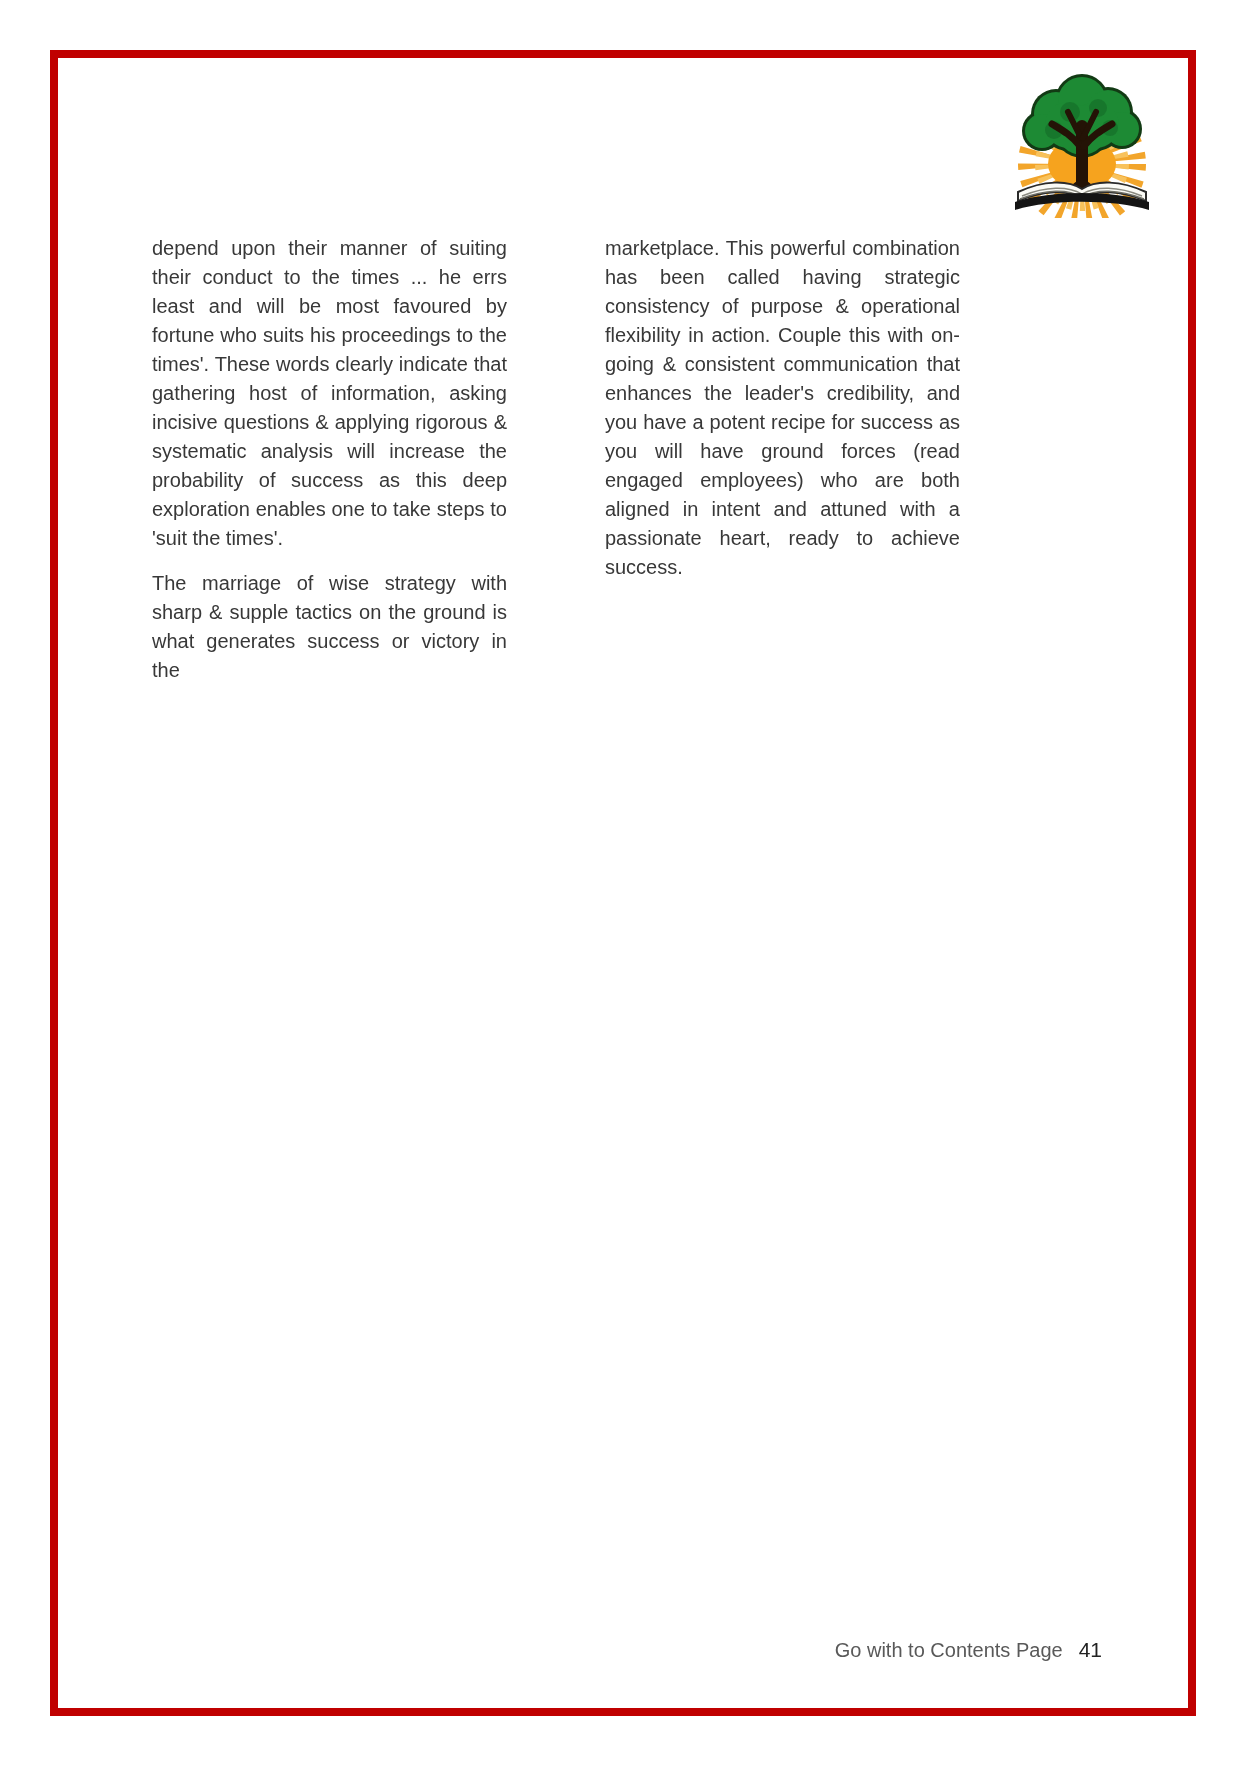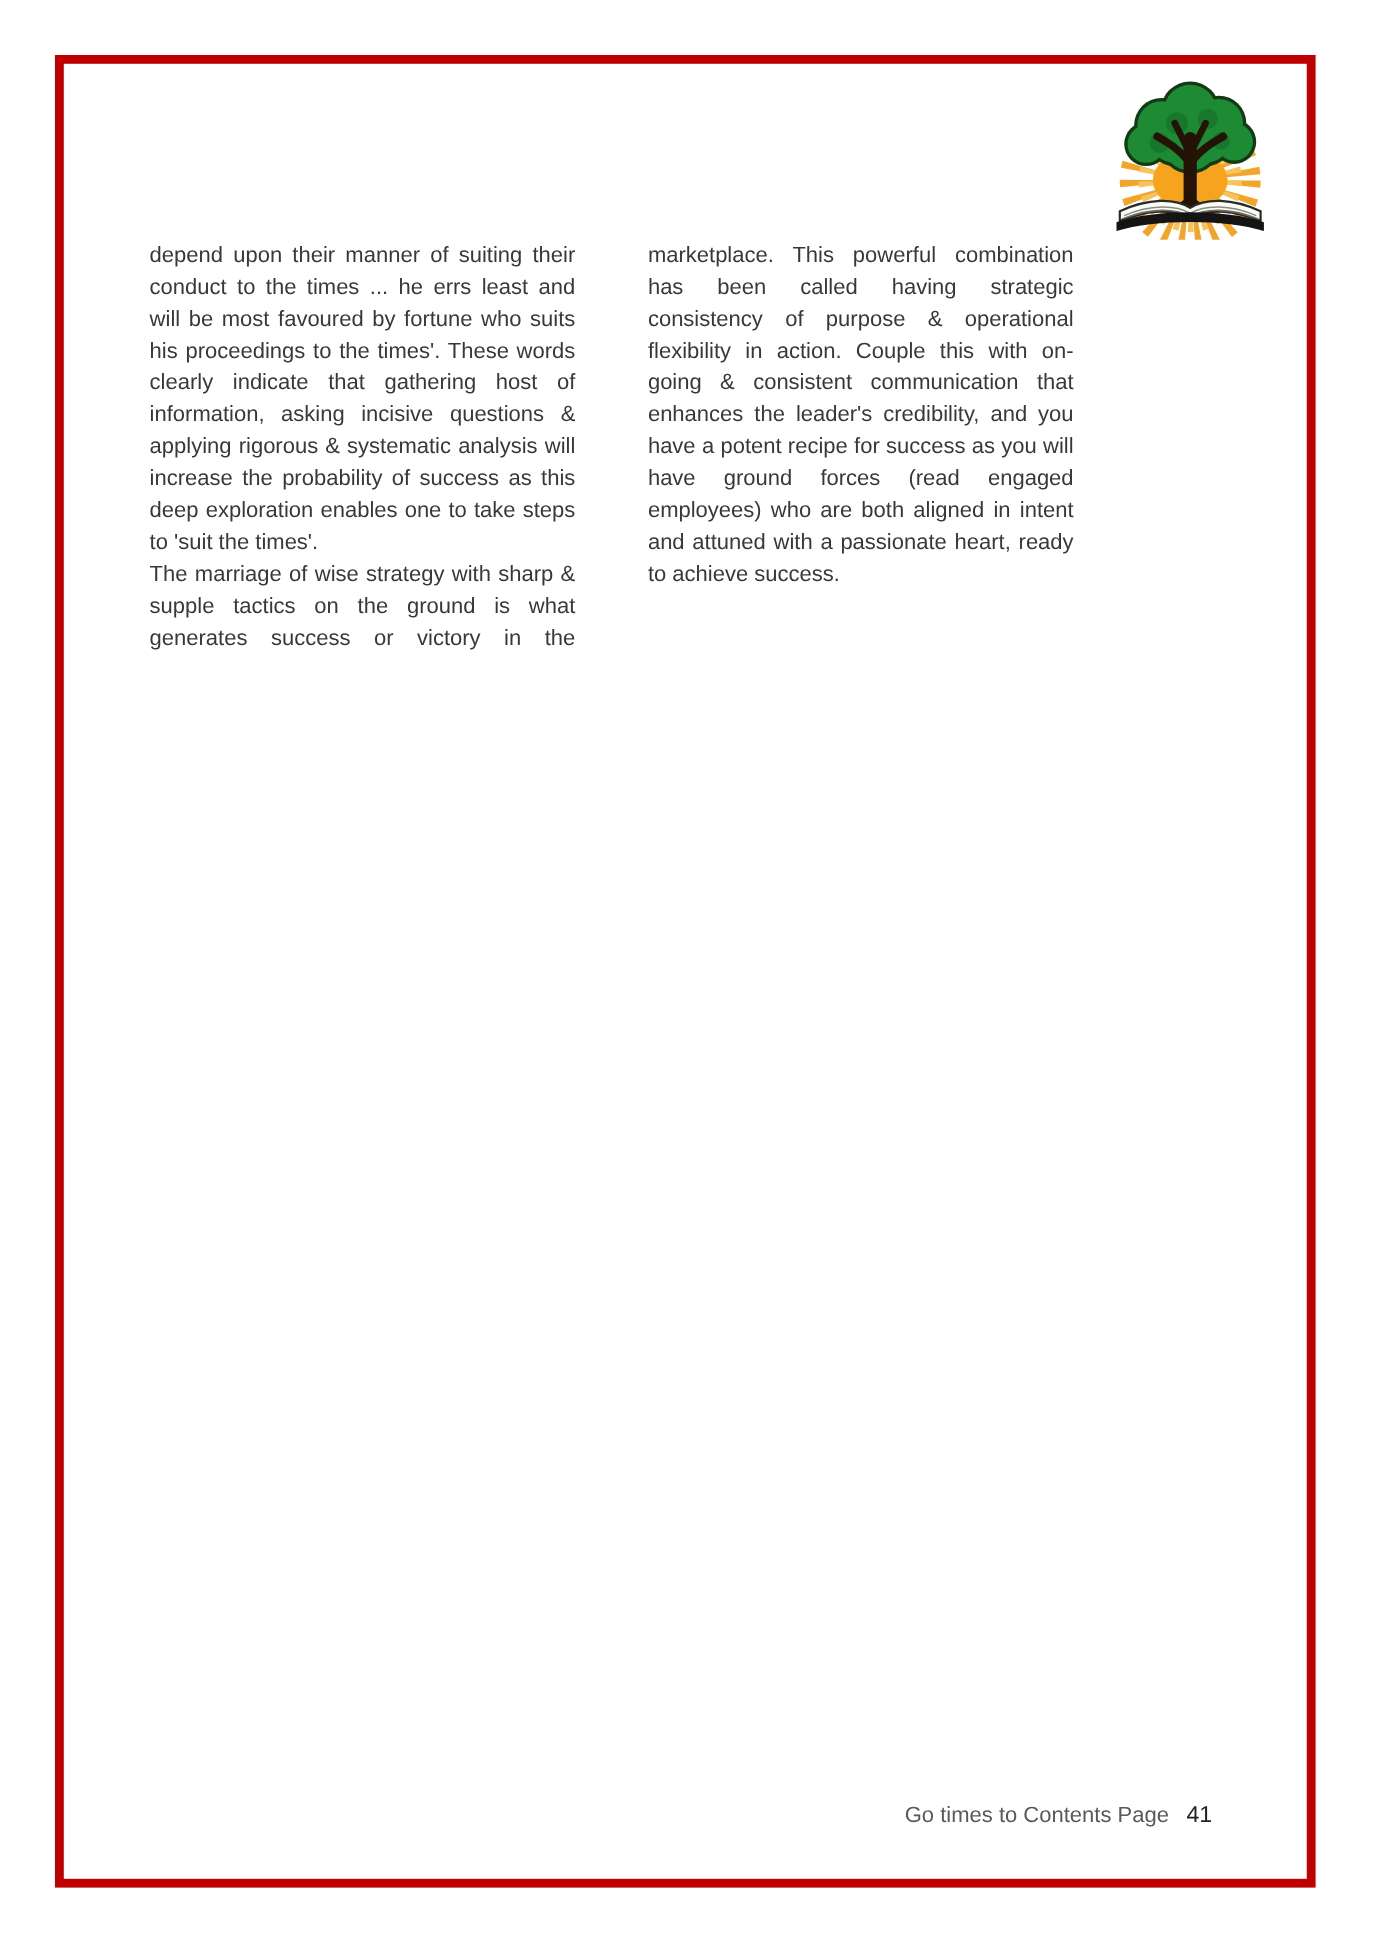--- a/index.html
+++ b/index.html
@@ -25,21 +25,21 @@
   }
   .cols {
     position: absolute;
     left: 78px; top: 160px;
     width: 840px;
     display: flex;
     column-gap: 66px;
   }
   .col { width: 387px; }
   .col p {
-    margin: 0;
+    margin: 16px;
     font-size: 20px;
     line-height: 29px;
     color: #383838;
     text-align: justify;
   }
   .col p.cont-justify { text-align-last: justify; }
   .quote {
     position: absolute;
     left: 72px; top: 598px;
     width: 850px;
@@ -143,18 +143,18 @@
         <p>depend upon their manner of suiting their conduct to the times ... he errs least and will be most favoured by fortune who suits his proceedings to the times'. These words clearly indicate that gathering host of information, asking incisive questions &amp; applying rigorous &amp; systematic analysis will increase the probability of success as this deep exploration enables one to take steps to 'suit the times'.</p>
         <p class="cont-justify">The marriage of wise strategy with sharp &amp; supple tactics on the ground is what generates success or victory in the</p>
       </div>
       <div class="col">
         <p>marketplace. This powerful combination has been called having strategic consistency of purpose &amp; operational flexibility in action. Couple this with on-going &amp; consistent communication that enhances the leader's credibility, and you have a potent recipe for success as you will have ground forces (read engaged employees) who are both aligned in intent and attuned with a passionate heart, ready to achieve success.</p>
       </div>
     </div>
 
 
     <div class="footer">
-      <a class="contents-link">Go times to Contents Page</a>
+      <a class="contents-link">Go with to Contents Page</a>
       <span class="pagenum">41</span>
     </div>
 
   </div>
 </div>
 
 </body></html>

